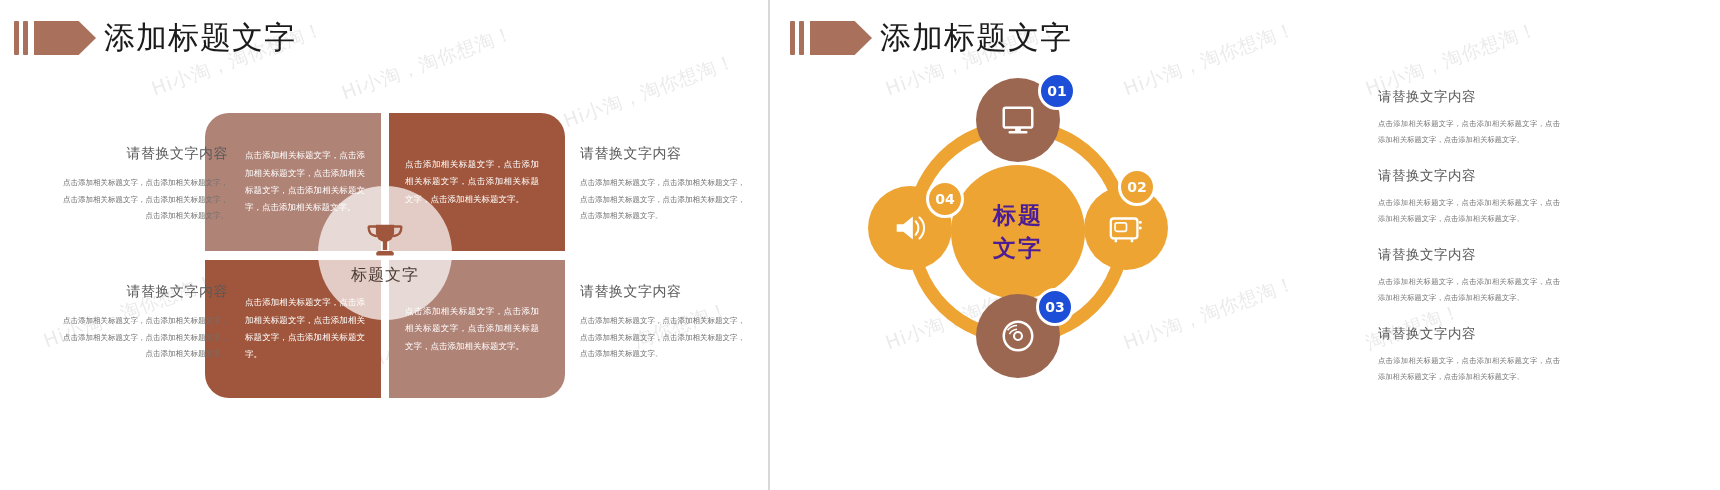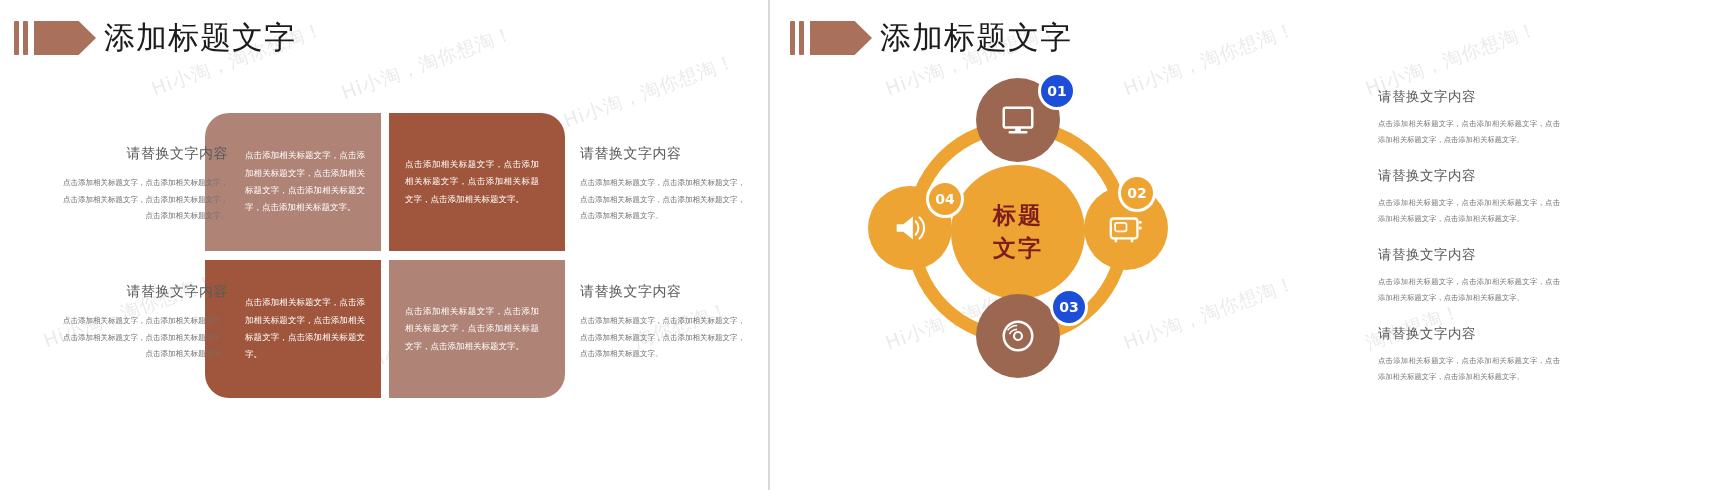--- a/index.html
+++ b/index.html
@@ -63,43 +63,43 @@
   .sideB{left:58px;top:283px;}
   .sideC{left:580px;top:145px;}
   .sideD{left:580px;top:283px;}
 
   
   .diagram{position:absolute;left:96px;top:78px;width:300px;height:310px;}
   .ring{position:absolute;left:38px;top:42px;width:224px;height:224px;
         border:13px solid #eda433;border-radius:50%;box-sizing:border-box;}
   .center{position:absolute;left:83px;top:87px;width:134px;height:134px;border-radius:50%;
     background:#eda433;display:flex;flex-direction:column;align-items:center;justify-content:center;}
-  .center span{color:#7f1d1d;font-size:23px;font-weight:bold;letter-spacing:2px;line-height:1.45;
+  .center span{color:#4c1d95;font-size:23px;font-weight:bold;letter-spacing:2px;line-height:1.45;
     font-family:"DejaVu Sans",sans-serif;}
 
   .node{position:absolute;width:84px;height:84px;border-radius:50%;
         display:flex;align-items:center;justify-content:center;}
   .n-brown{background:#9c6751;}
   .n-orange{background:#eda433;}
   .n1{left:108px;top:0px;}
   .n2{left:216px;top:108px;}
   .n3{left:108px;top:216px;}
   .n4{left:0px;top:108px;}
   .node svg{width:38px;height:38px;}
 
   .badge{position:absolute;width:38px;height:38px;border-radius:50%;
      display:flex;align-items:center;justify-content:center;
      color:#fff;font-size:14px;font-weight:bold;
      border:3px solid #ffffff;box-sizing:border-box;
      font-family:"DejaVu Sans",sans-serif;}
   .b-brown{background:#1d4ed8;}
   .b-orange{background:#eda433;}
   .bd1{left:170px;top:-6px;}
-  .bd2{left:250px;top:96px;}
-  .bd3{left:182px;top:210px;text-align:center;}
+  .bd2{left:250px;top:90px;}
+  .bd3{left:168px;top:210px;text-align:center;}
   .bd4{left:58px;top:102px;}
 
   .txtcol{position:absolute;left:606px;top:88px;width:182px;}
   .txtblock{margin-bottom:19px;}
   .txtblock h3{margin:0 0 10px 0;font-size:13.5px;font-weight:400;color:#5a5a5a;
      font-family:"DejaVu Sans",sans-serif;letter-spacing:0.5px;}
   .txtblock p{margin:0;font-size:7.3px;line-height:2.2;color:#737373;
      font-family:"DejaVu Sans",sans-serif;text-align:justify;}
 </style>
 </head>
@@ -131,20 +131,30 @@
         <p>点击添加相关标题文字，点击添加相关标题文字，点击添加相关标题文字，点击添加相关标题文字。</p>
       </div>
       <div class="q q-bl">
         <p>点击添加相关标题文字，点击添加相关标题文字，点击添加相关标题文字，点击添加相关标题文字。</p>
       </div>
       <div class="q q-br">
         <p>点击添加相关标题文字，点击添加相关标题文字，点击添加相关标题文字，点击添加相关标题文字。</p>
       </div>
     </div>
 
+    <div class="hub">
+      <svg class="hub-icon" viewBox="0 0 48 44">
+        <path d="M14 4 h20 v9 a10 10 0 0 1 -20 0 z" fill="#a0563c"></path>
+        <path d="M14 6 h-7 a1 1 0 0 0 -1 1 c0 6 3.5 9 8 9.5" fill="none" stroke="#a0563c" stroke-width="2.6" stroke-linecap="round"></path>
+        <path d="M34 6 h7 a1 1 0 0 1 1 1 c0 6 -3.5 9 -8 9.5" fill="none" stroke="#a0563c" stroke-width="2.6" stroke-linecap="round"></path>
+        <rect x="21.6" y="21" width="4.8" height="11" fill="#a0563c"></rect>
+        <path d="M15 38 h18 a3 3 0 0 0 -2.5 -5 h-13 a3 3 0 0 0 -2.5 5 z" fill="#a0563c"></path>
+      </svg>
+      <div class="hub-label">标题文字</div>
+    </div>
 
     <div class="side side-l sideA">
       <h3>请替换文字内容</h3>
       <p>点击添加相关标题文字，点击添加相关标题文字，点击添加相关标题文字，点击添加相关标题文字，点击添加相关标题文字。</p>
     </div>
     <div class="side side-l sideB">
       <h3>请替换文字内容</h3>
       <p>点击添加相关标题文字，点击添加相关标题文字，点击添加相关标题文字，点击添加相关标题文字，点击添加相关标题文字。</p>
     </div>
     <div class="side side-r sideC">

